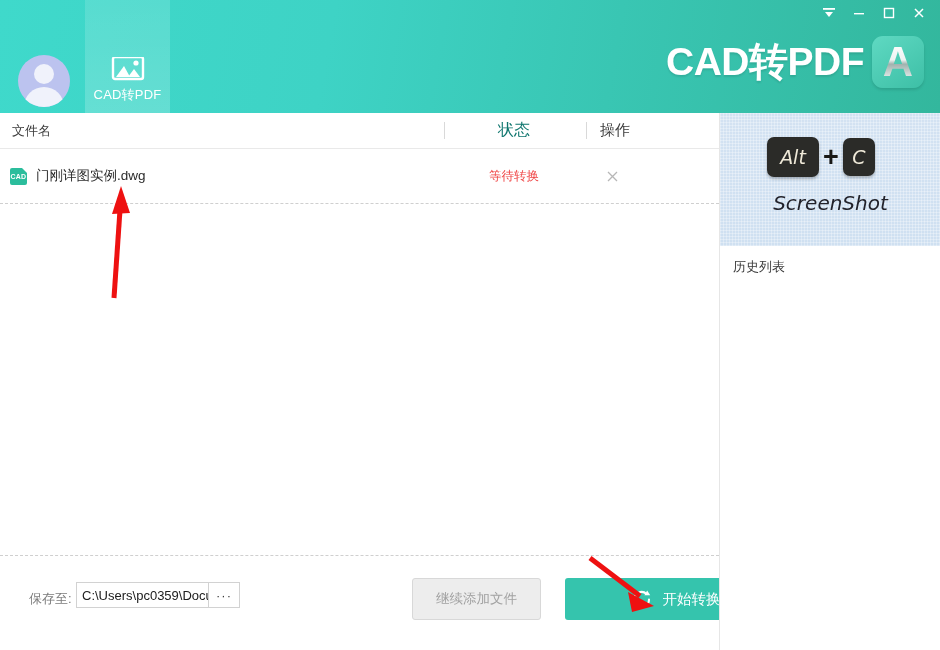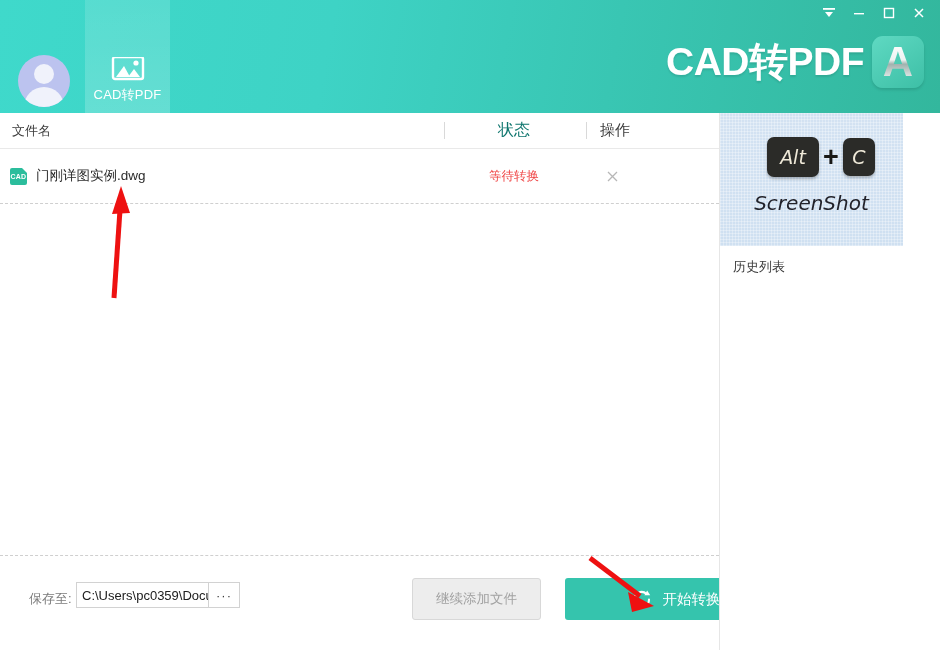--- a/index.html
+++ b/index.html
@@ -138,21 +138,21 @@
     padding-left:44px;
   }
   .btn-convert .label{font-size:14.5px;color:#ffffff;}
 
   
   .side{
     position:absolute;left:719px;top:113px;width:221px;height:537px;
     background:#fff;border-left:1px solid #e6e6e6;box-sizing:border-box;
   }
   .ad{
-    position:relative;width:183px;height:133px;overflow:hidden;
+    position:relative;width:221px;height:133px;overflow:hidden;
     background:
       repeating-linear-gradient(0deg,rgba(255,255,255,0.30) 0 1px,transparent 1px 3px),
       repeating-linear-gradient(90deg,rgba(255,255,255,0.30) 0 1px,transparent 1px 3px),
       linear-gradient(180deg,#d3e2f2 0%,#cfe0f1 100%);
     text-decoration: underline;
   }
   .keys{
     position:absolute;left:47px;top:24px;display:flex;align-items:center;gap:3px;
   }
   .key{

